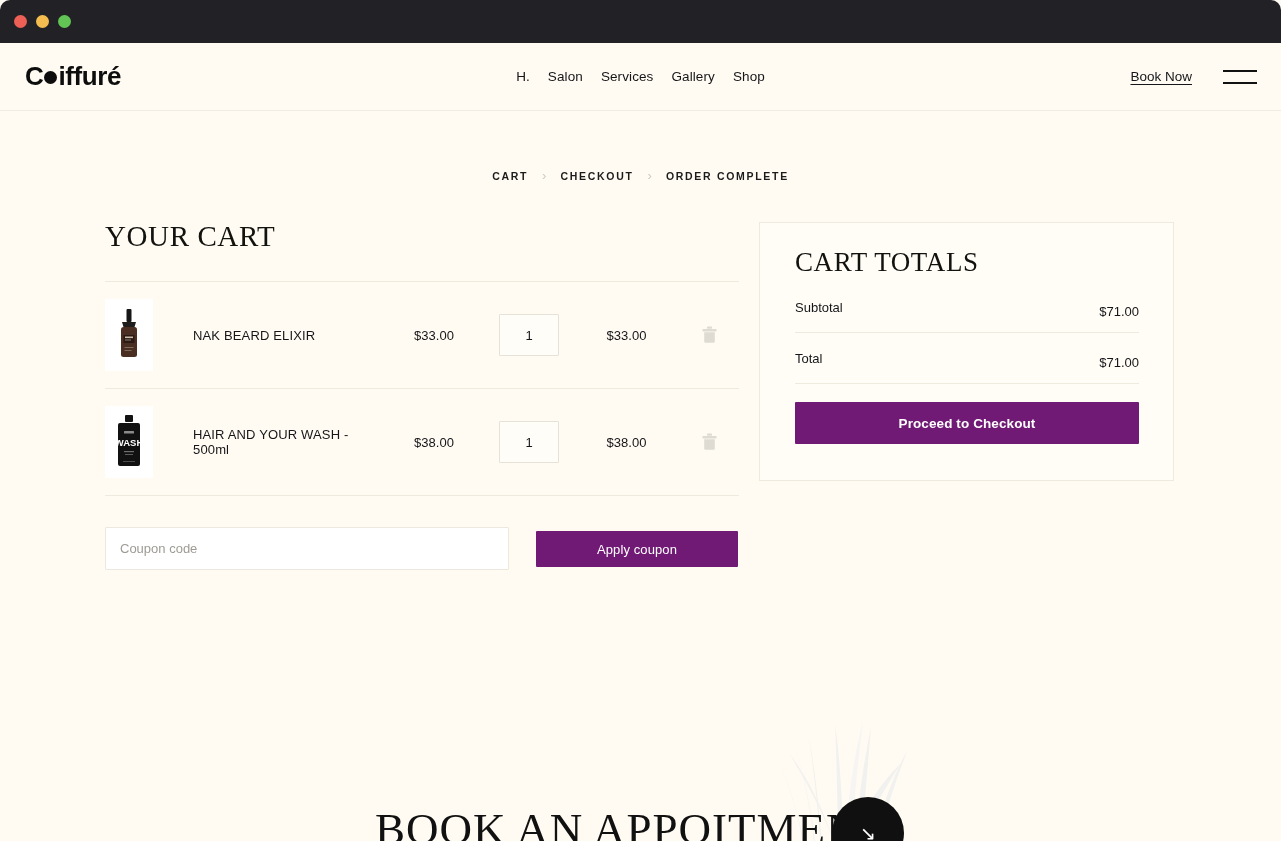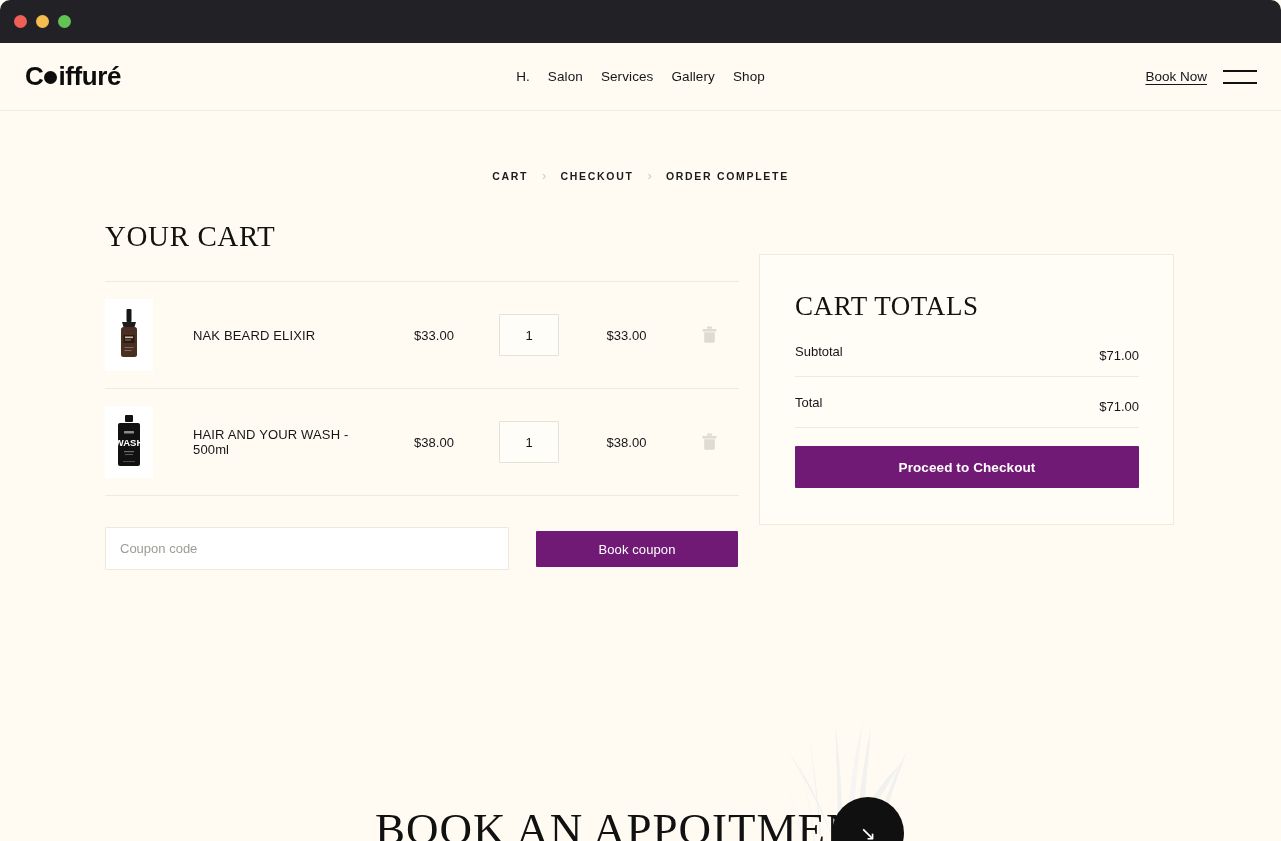--- a/index.html
+++ b/index.html
@@ -79,21 +79,21 @@
   .nav a {
     font-size: 13.5px;
     color: #16161a;
     text-decoration: none;
     letter-spacing: 0.1px;
   }
   .header-right {
     margin-left: auto;
     display: flex;
     align-items: center;
-    gap: 16px;
+    gap: 31px;
   }
   .book-now {
     font-size: 13.5px;
     color: #16161a;
     text-decoration: underline;
     text-underline-offset: 3px;
   }
   .burger {
     width: 34px; height: 14px;
     display: flex;
@@ -227,23 +227,22 @@
     font-family: "Liberation Sans", sans-serif;
     cursor: pointer;
     letter-spacing: 0.1px;
     border-radius: 1px;
   }
   .apply-btn { width: 202px; height: 36px; margin-top: 4px; }
 
   
   .totals-panel {
     border: 1px solid #eeeadd;
-    padding: 36px 34px 36px 35px;
+    padding: 24px 34px 36px 35px;
     background: #fffdf6;
-    margin-top: 32px;
   }
   .totals-title {
     font-family: "Liberation Serif", serif;
     font-size: 27px;
     letter-spacing: 0.6px;
     color: #12120f;
     margin-bottom: 22px;
   }
   .totals-line {
     display: flex;
@@ -400,21 +399,21 @@
             <svg class="trash" width="15" height="18" viewBox="0 0 15 18">
               <rect x="5" y="0.5" width="5" height="2.2" rx="0.6" fill="#dedbd3"></rect>
               <rect x="0.5" y="3" width="14" height="2.4" rx="0.6" fill="#dedbd3"></rect>
               <path d="M2.2 6.2 h10.6 v9.2 a1.4 1.4 0 0 1 -1.4 1.4 h-7.8 a1.4 1.4 0 0 1 -1.4 -1.4 z" fill="#dedbd3"></path>
             </svg>
           </div>
         </div>
 
         <div class="coupon-row">
           <input class="coupon-input" type="text" placeholder="Coupon code" style="">
-          <button class="btn-dark apply-btn">Book coupon</button>
+          <button class="btn-dark apply-btn">Apply coupon</button>
         </div>
       </div>
 
       <div class="totals-col">
         <div class="totals-panel">
           <div class="totals-title">CART TOTALS</div>
 
           <div class="totals-line">
             <span class="totals-label">Subtotal</span>
             <span class="totals-value">$71.00</span>

